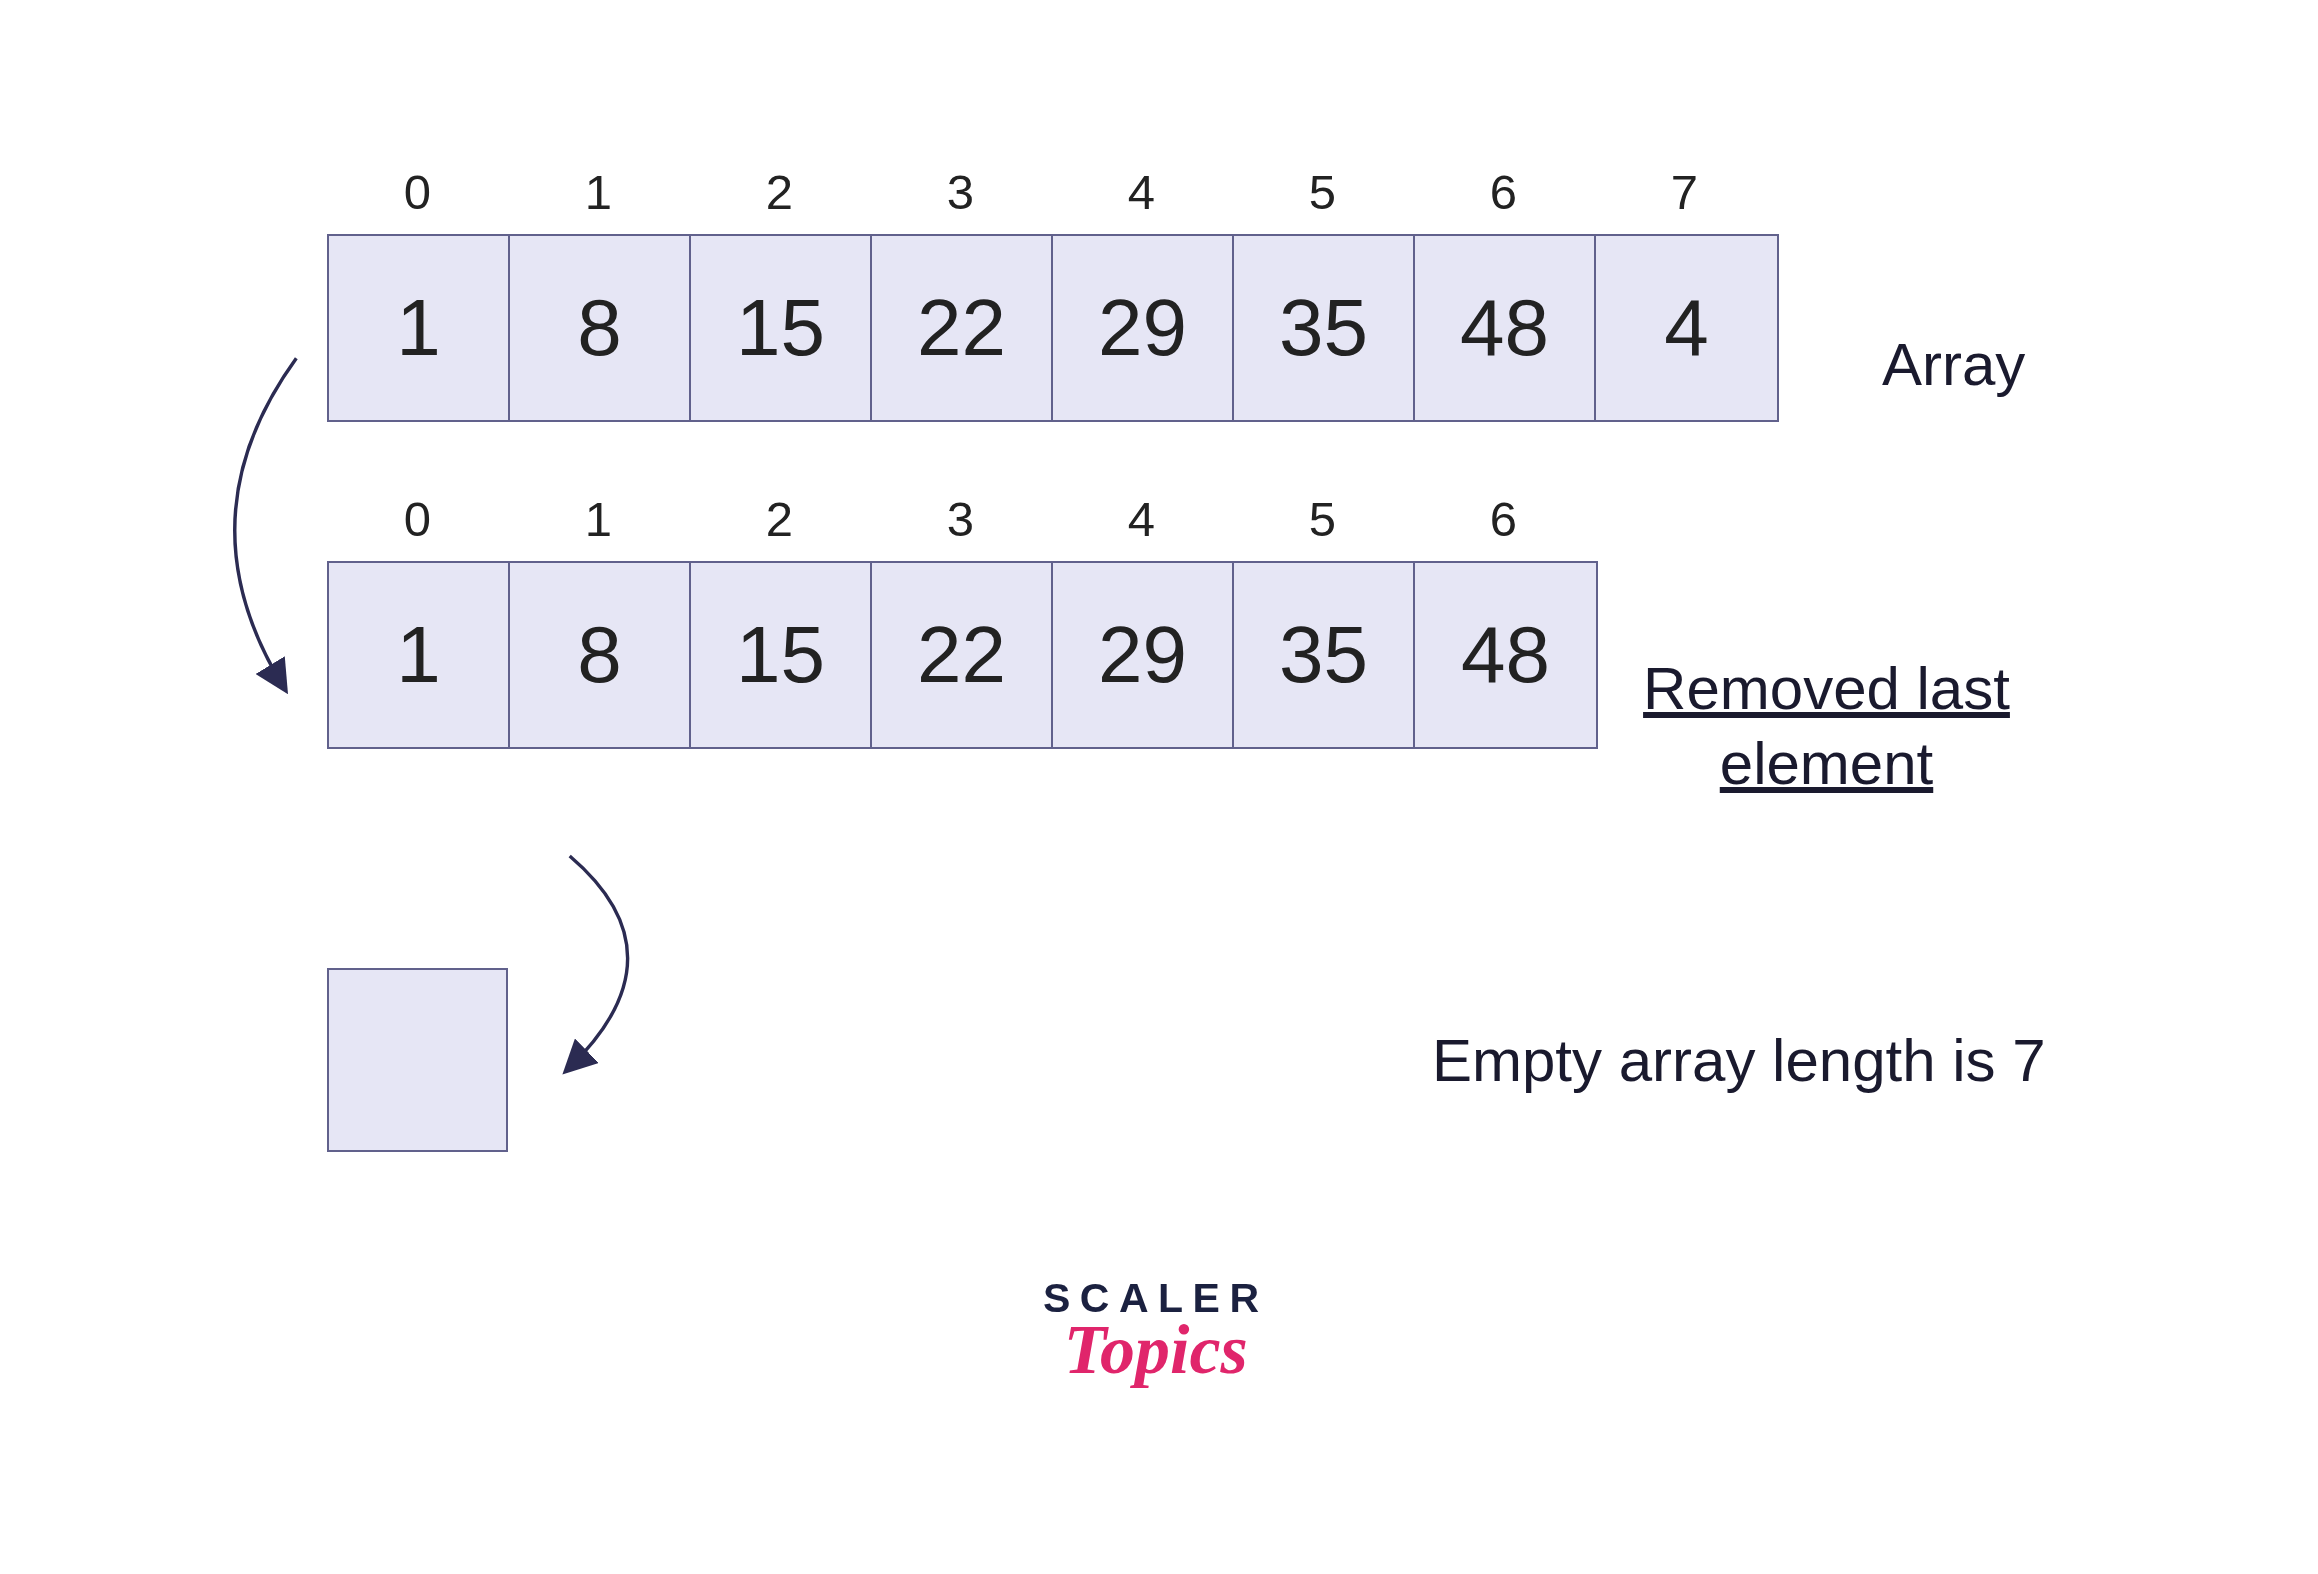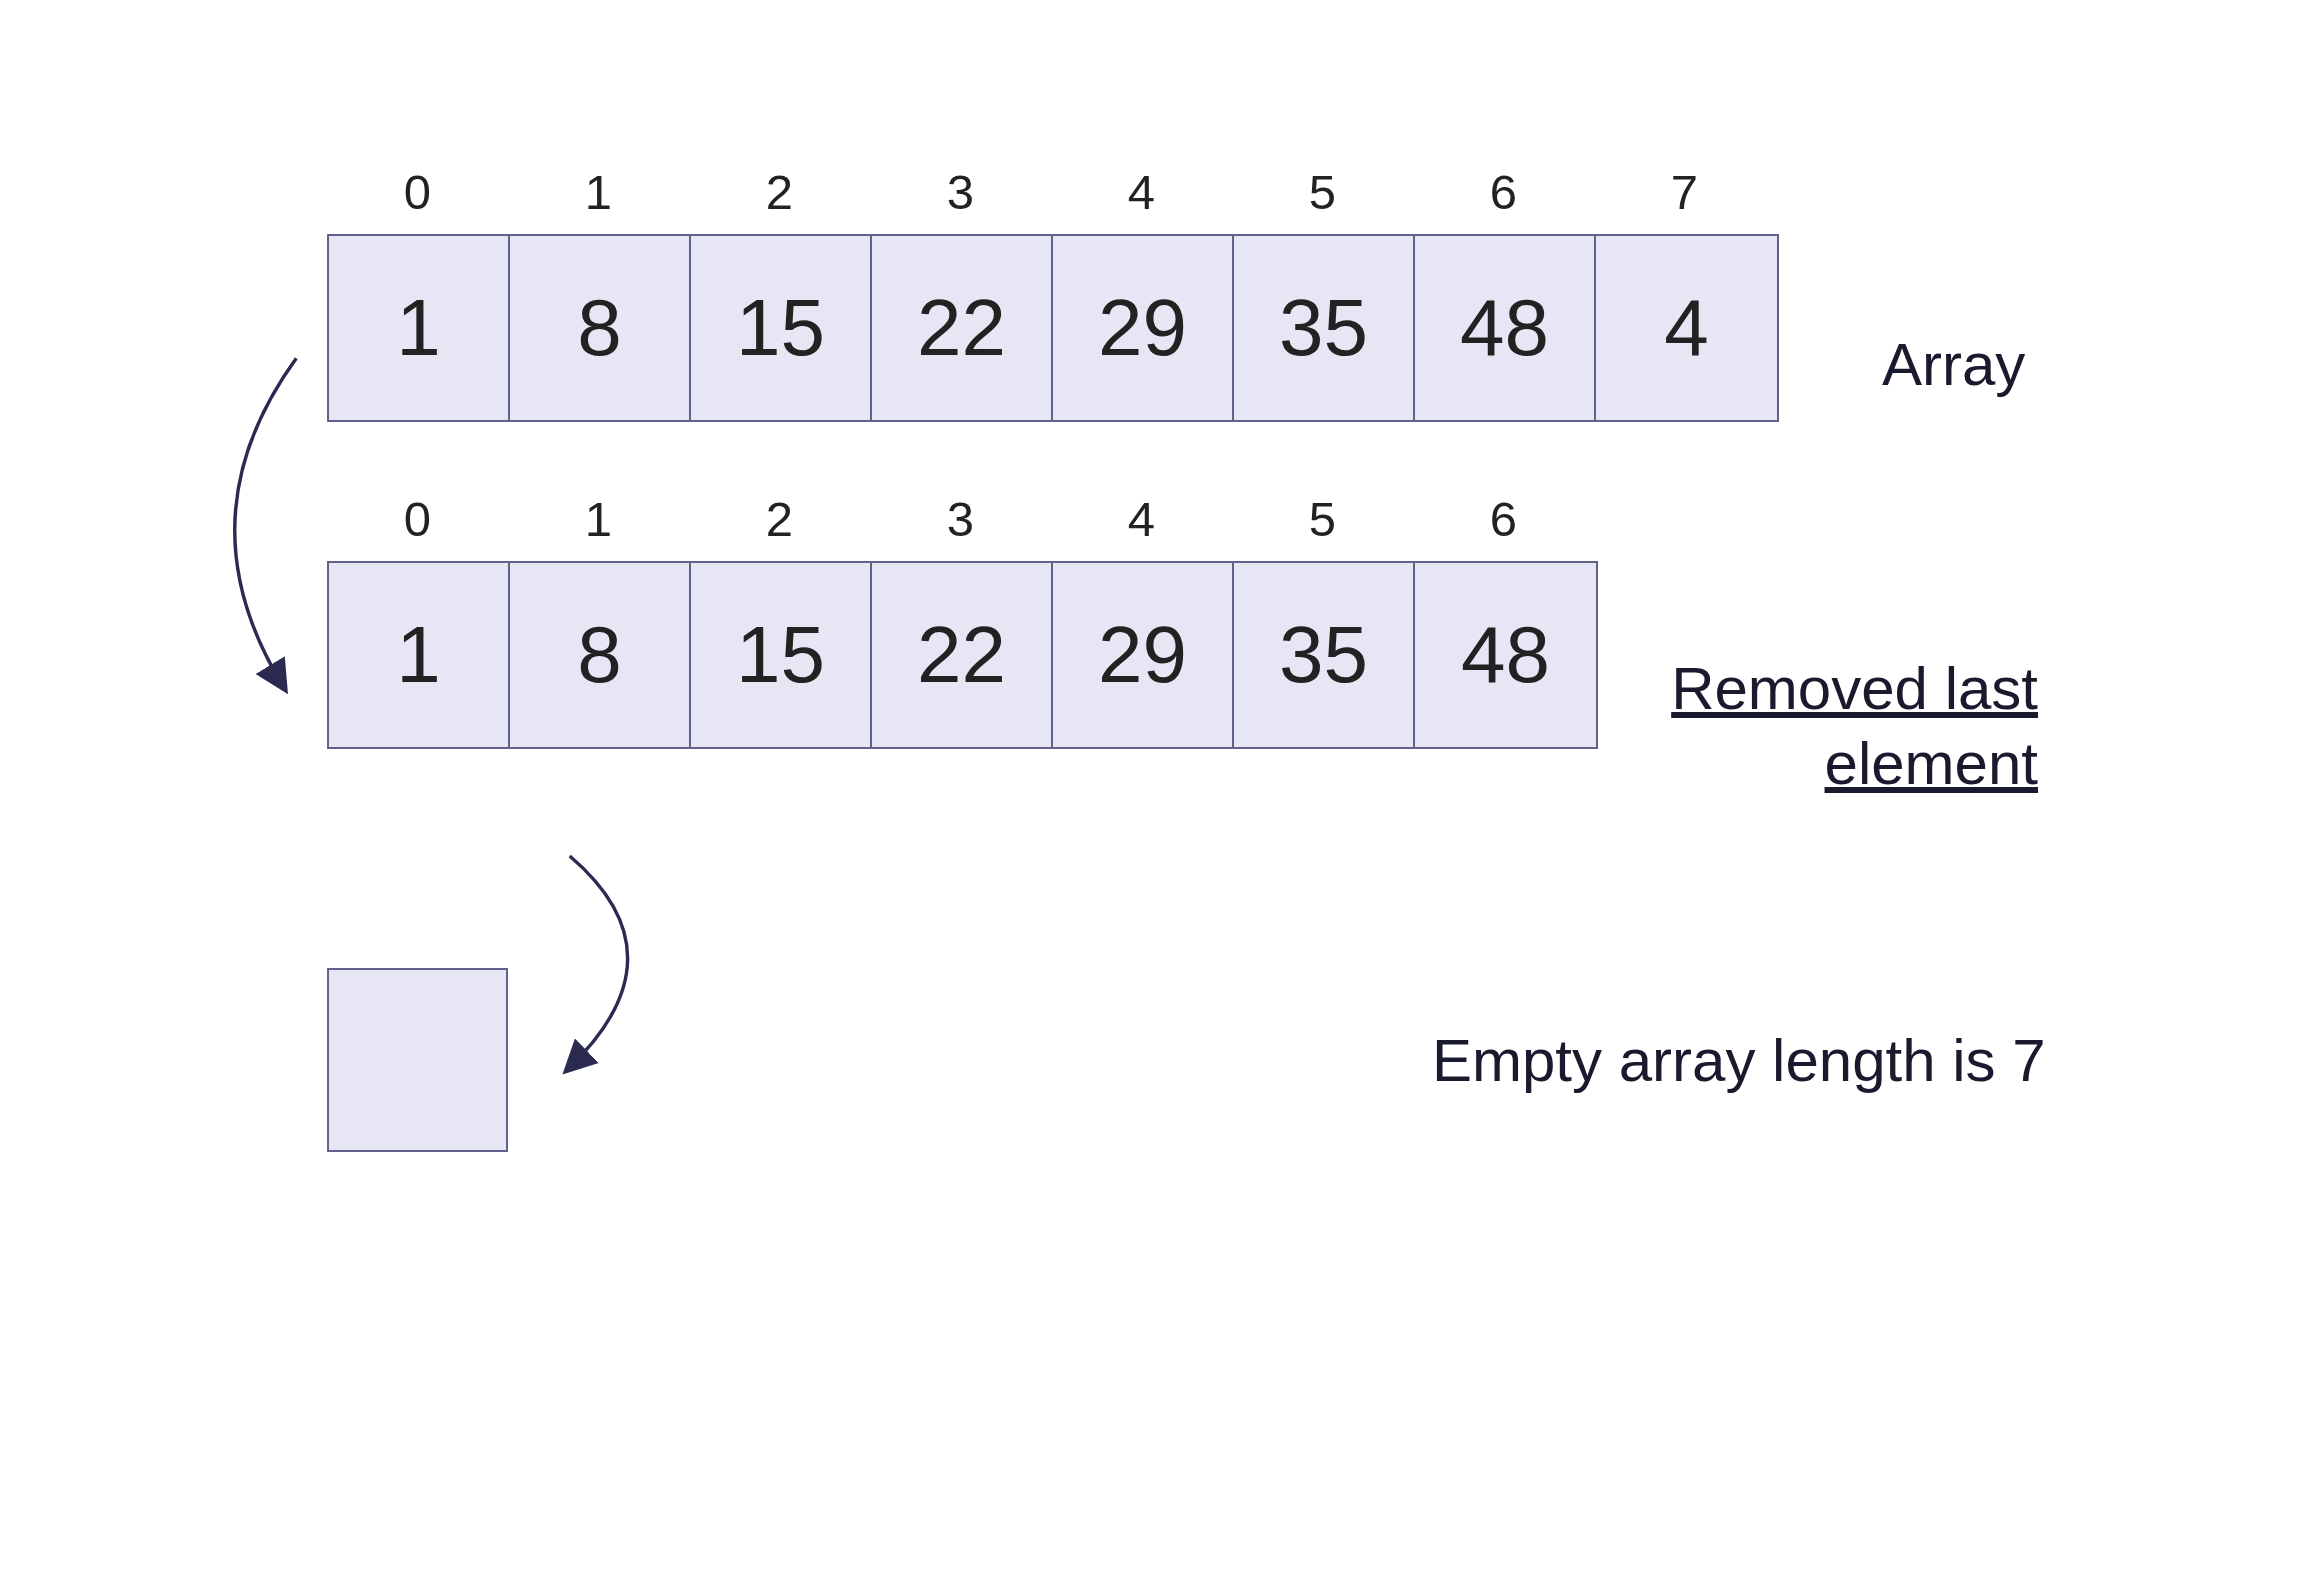--- a/index.html
+++ b/index.html
@@ -53,21 +53,21 @@
     width: 181px;
     height: 184px;
     background: #e6e6f5;
     border: 2px solid #61618c;
   }
   .label {
     position: absolute;
     font-size: 60px;
     color: #1a1a2e;
     font-weight: 400;
-    text-align: right;
+    text-align: center;
     line-height: 1.25;
   }
   svg.arrow {
     position: absolute;
     overflow: visible;
   }
   .logo {
     position: absolute;
     text-align: center;
   }
@@ -151,15 +151,19 @@
       <marker id="ah2" viewBox="0 0 10 10" refX="7" refY="5" markerWidth="10" markerHeight="10" orient="auto">
         <path d="M0,0 L10,5 L0,10 Z" fill="#2b2b52"></path>
       </marker>
     </defs>
     <path d="M45,25 Q215,170 45,335" stroke="#2b2b52" stroke-width="5" fill="none" marker-end="url(#ah2)"></path>
   </svg>
 
   <div class="empty-cell" style="left:327px; top:968px;"></div>
   <div class="label" style="left:1432px; top:1023px;">Empty array length is 7</div>
 
+  <div class="logo" style="left:1043px; top:1275px;">
+    <div class="scaler">SCALER</div>
+    <div class="topics">Topics</div>
+  </div>
 
 </div>
 
 
 </body></html>

